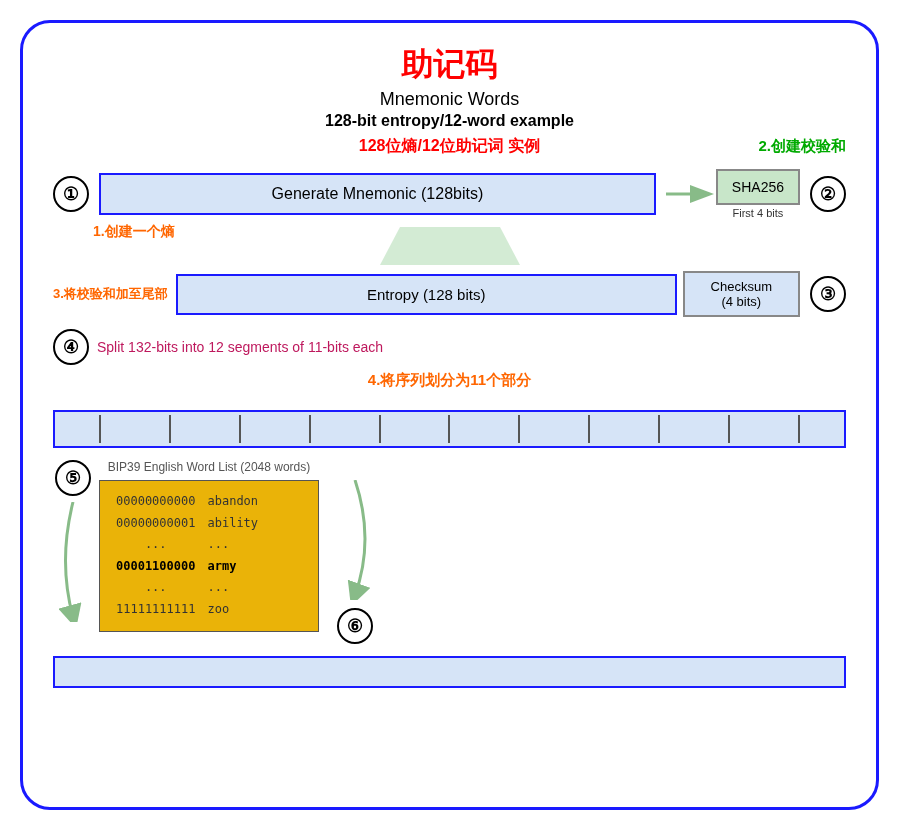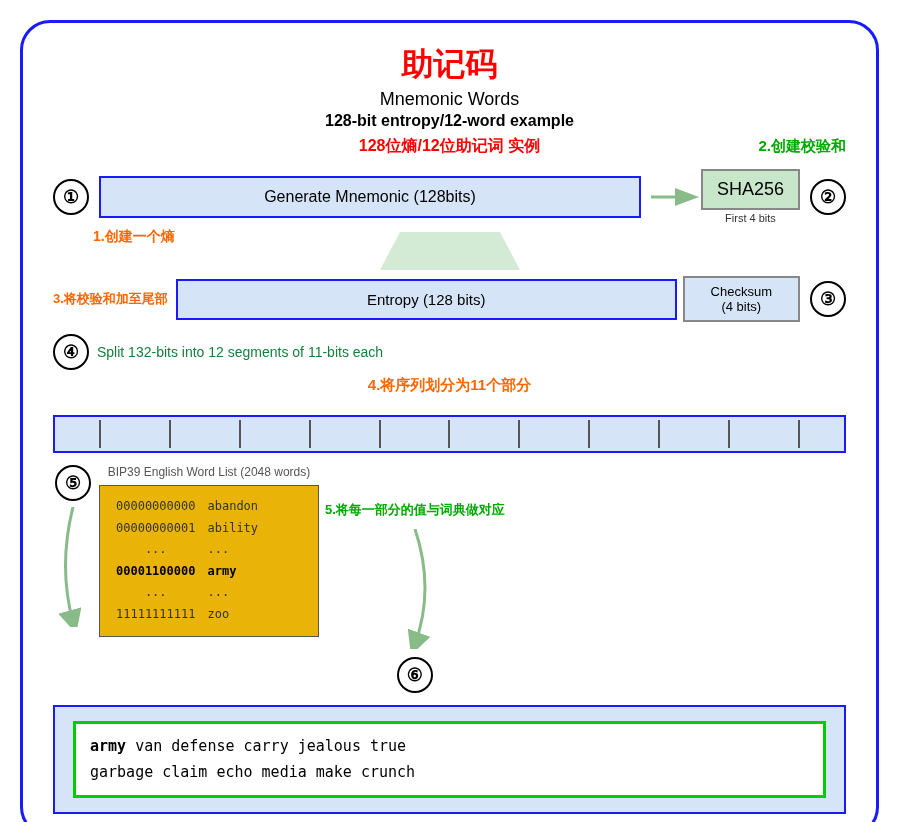--- a/index.html
+++ b/index.html
@@ -69,21 +69,21 @@
       background: #d6e4f7;
       padding: 10px 20px;
       font-size: 16px;
       text-align: center;
       margin: 0 10px;
     }
     .sha-box {
       border: 2px solid #888;
       background: #c8e6c9;
       padding: 8px 14px;
-      font-size: 18px;
+      font-size: 14px;
       text-align: center;
       min-width: 80px;
     }
     .label-green {
       color: #00aa00;
       font-size: 14px;
       font-weight: bold;
     }
     .label-red {
       color: #ff0000;
@@ -130,21 +130,21 @@
       margin-left: 6px;
     }
     
     .section4-row {
       display: flex;
       align-items: center;
       margin-bottom: 6px;
     }
     .section4-text {
       font-size: 14px;
-      color: #15803d;
+      color: #be185d;
       margin-left: 8px;
     }
     .annotation-4 {
       text-align: center;
       color: #ff6600;
       font-size: 15px;
       font-weight: bold;
       margin-bottom: 20px;
     }
     .bits-bar {
@@ -363,33 +363,28 @@
             <div>...</div>
             <div class="wl-highlight">army</div>
             <div>...</div>
             <div>zoo</div>
           </div>
         </div>
       </div>
     </div>
 
     <div style="display:flex; flex-direction:column; align-items:center; padding-top:20px; margin-left:6px;">
-      <div class="annotation-5" style="font-size:13px; margin-bottom:10px; margin-left:0; white-space:nowrap;">5.将每一部分的值与词典做对应</div>
       <svg width="60" height="120" viewBox="0 0 60 120">
         <defs>
           <marker id="ah4" markerWidth="8" markerHeight="8" refX="4" refY="4" orient="auto">
             <polygon points="0 0, 8 4, 0 8" fill="#88bb88"></polygon>
           </marker>
         </defs>
         <path d="M30,0 Q50,60 30,115" stroke="#88bb88" stroke-width="3" fill="none" marker-end="url(#ah4)"></path>
       </svg>
       <div class="circle-num" style="margin-top:8px;">⑥</div>
     </div>
   </div>
 
   <div class="section6-box">
-    <div class="mnemonic-code-box">
-      <span class="mnemonic-first">army</span><span> van defense carry jealous true</span><br>
-      <span>garbage claim echo media make crunch</span>
-    </div>
   </div>
 
 </div>
 
 </body></html>

